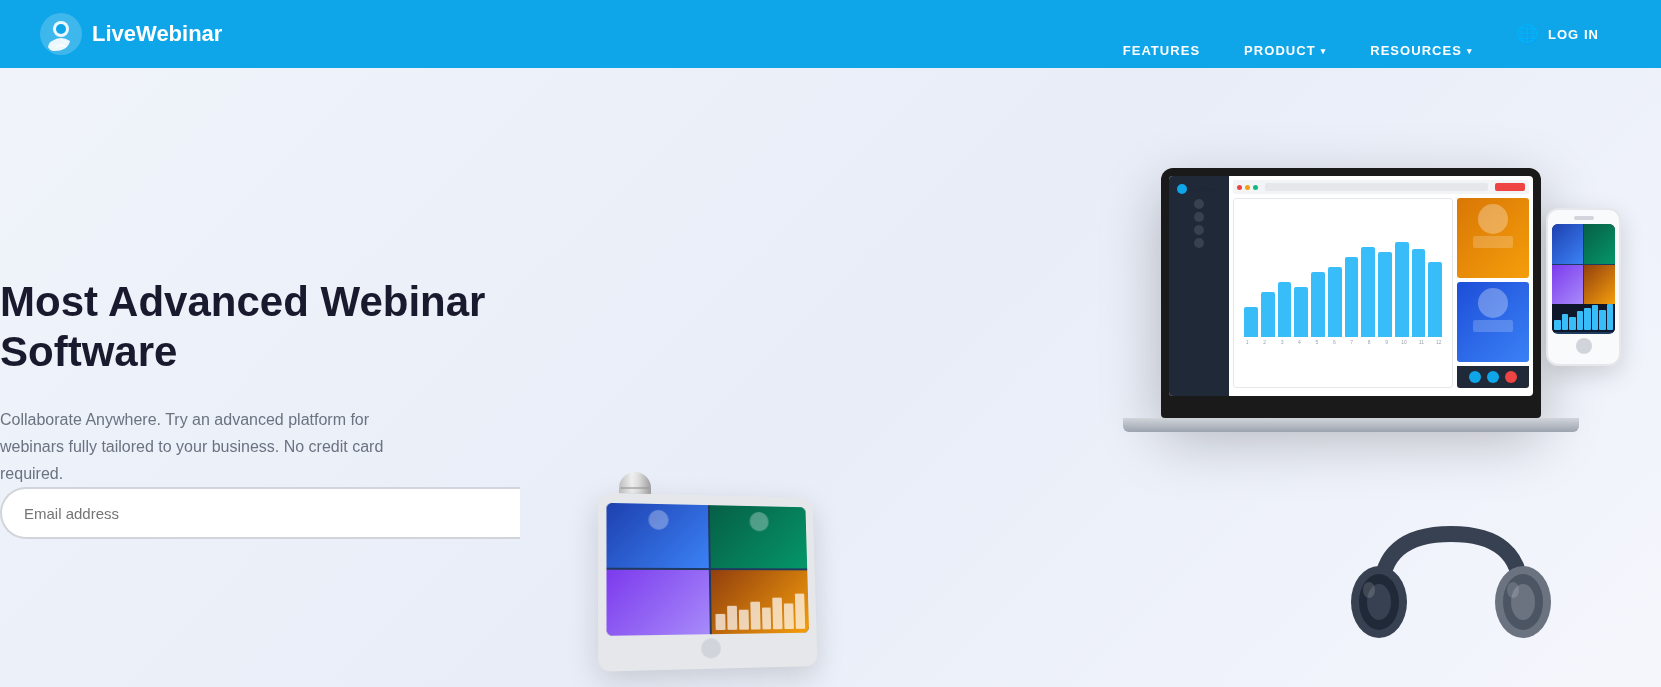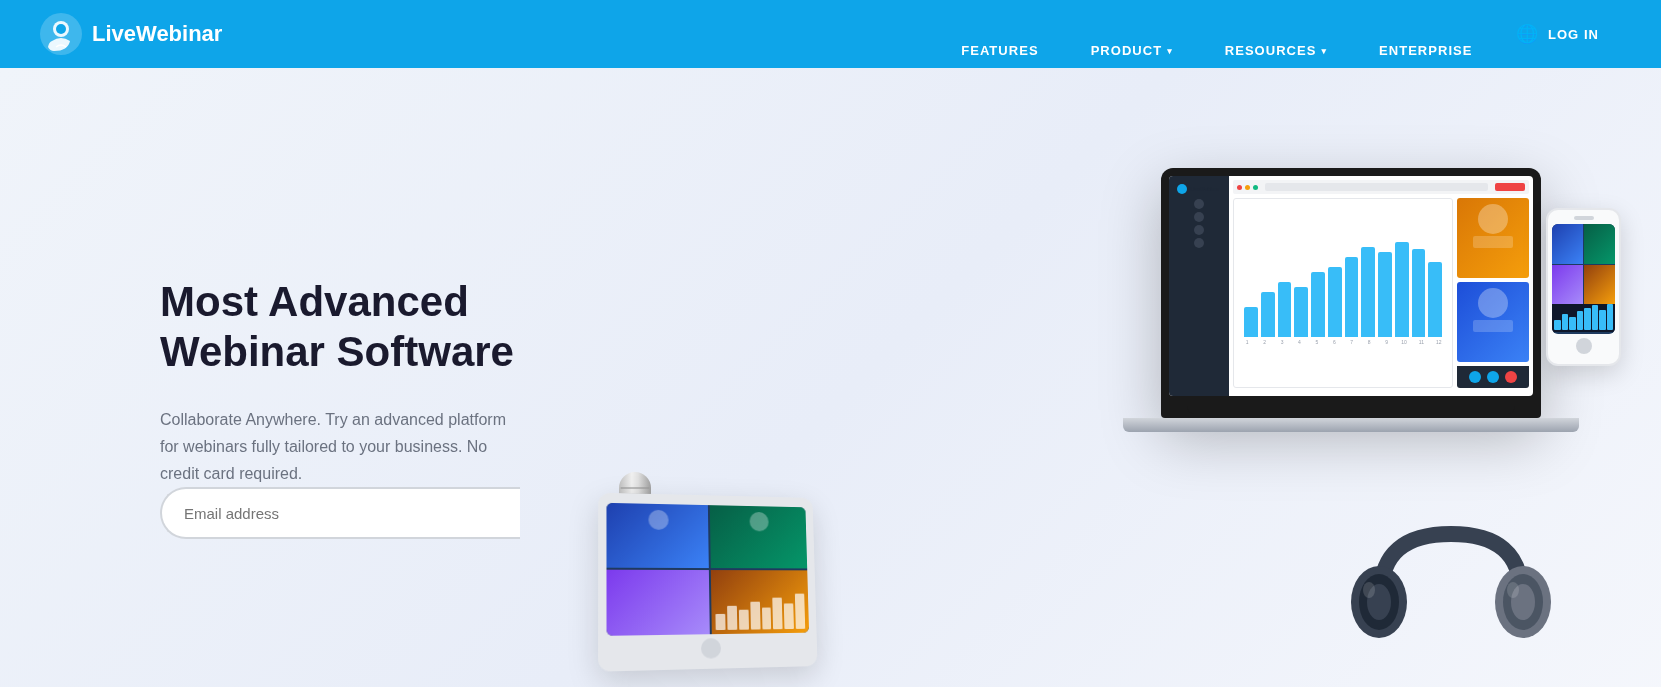--- a/index.html
+++ b/index.html
@@ -25,21 +25,21 @@
       text-decoration: none;
       flex-shrink: 0;
     }
     .logo-icon {
       width: 42px;
       height: 42px;
     }
     .nav-links {
       display: flex;
       align-items: center;
-      gap: 8px;
+      gap: 0;
       margin-left: auto;
       list-style: none;
       margin-top: 33px;
     }
     .nav-links li a {
       color: #fff;
       text-decoration: none;
       font-size: 13px;
       font-weight: 700;
       letter-spacing: 0.08em;
@@ -75,21 +75,20 @@
       background: linear-gradient(135deg, #f0f4fa 0%, #e8edf8 50%, #f5f7fc 100%);
       min-height: 619px;
       display: flex;
       align-items: center;
       position: relative;
       overflow: hidden;
       padding: 60px 0;
     }
     .hero-left {
       flex: 0 0 520px;
-      padding-left: 160px;
       z-index: 2;
     }
     .hero-title {
       font-size: 42px;
       font-weight: 800;
       color: #1a1a2e;
       line-height: 1.2;
       margin-bottom: 28px;
     }
     .hero-subtitle {
@@ -447,23 +446,20 @@
         <span>PRODUCT</span>
         <span class="arrow">▾</span>
       </a>
     </li>
     <li>
       <a href="#">
         <span>RESOURCES</span>
         <span class="arrow">▾</span>
       </a>
     </li>
-    <li>
-        <a href="#">ENTERPRISE</a>
-      </li>
   </ul>
 
   <div class="nav-login">
     <span class="globe-icon">🌐</span>
     <span>LOG IN</span>
   </div>
 </nav>
 
 <section class="hero">
   <div class="hero-left">

